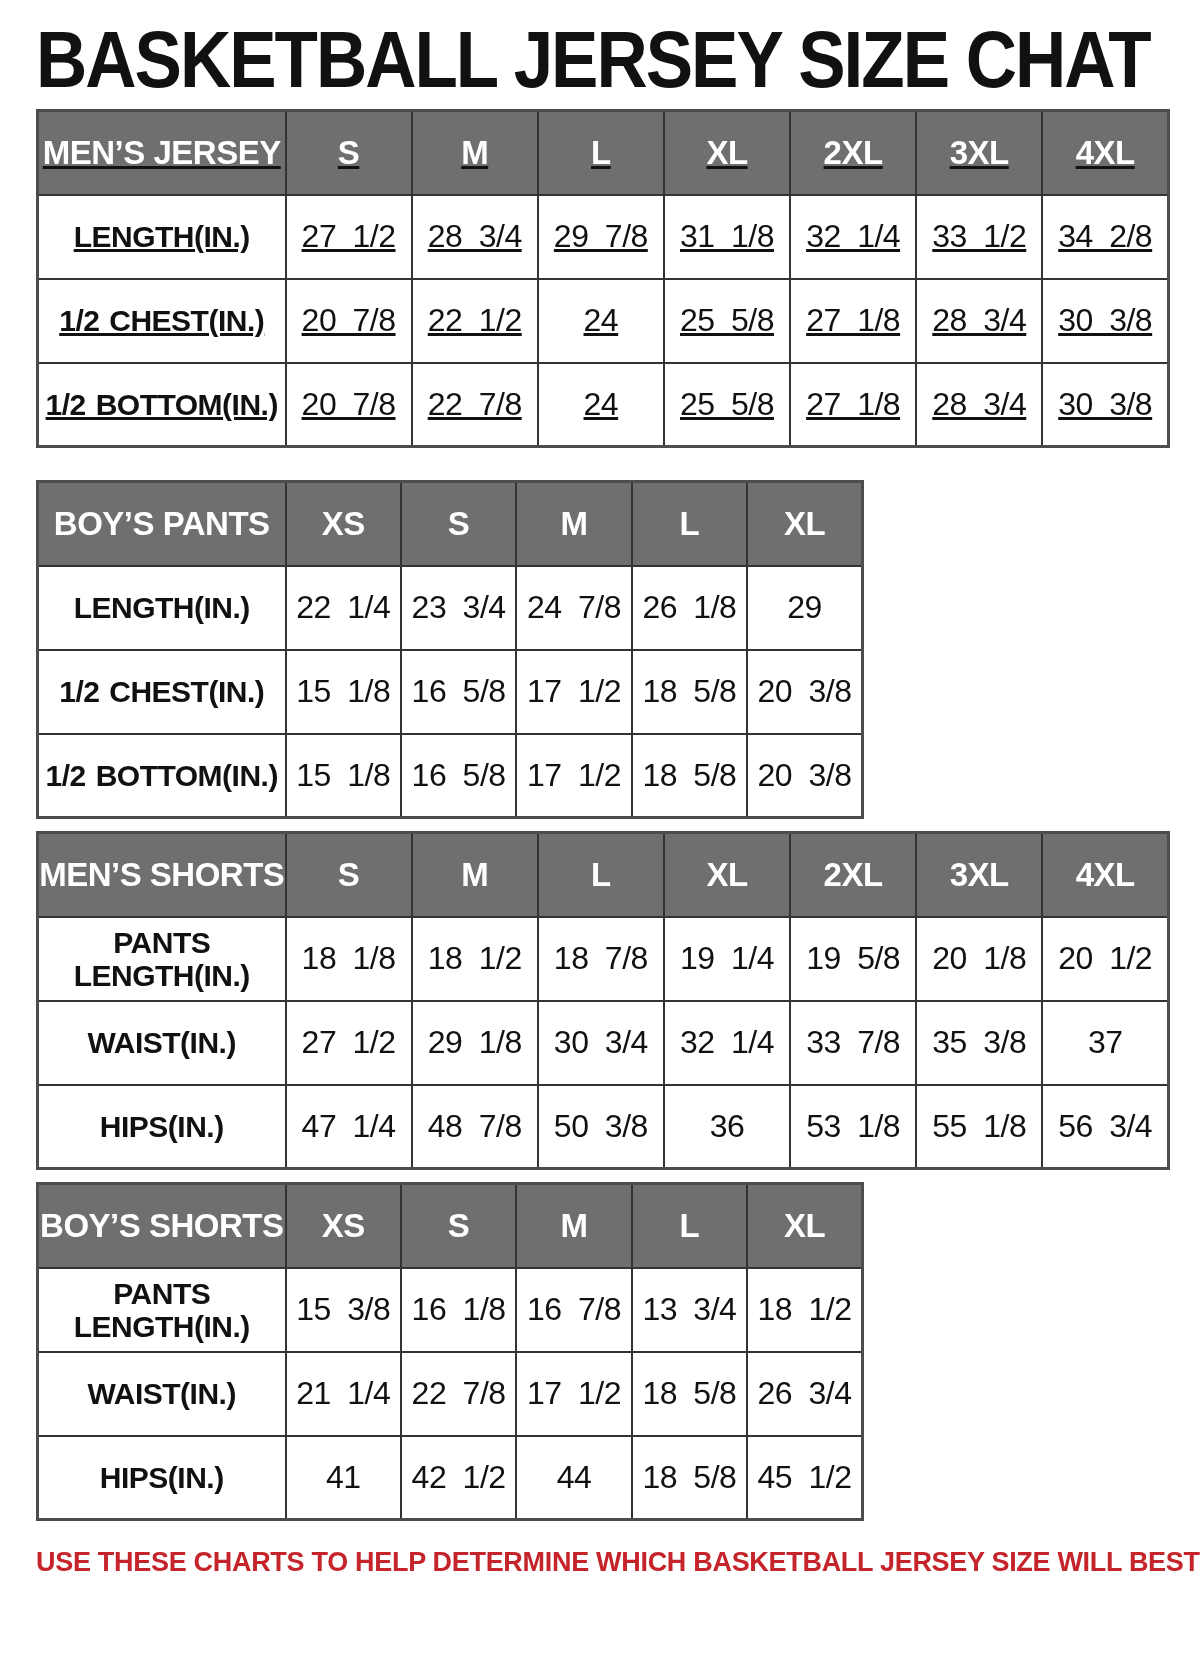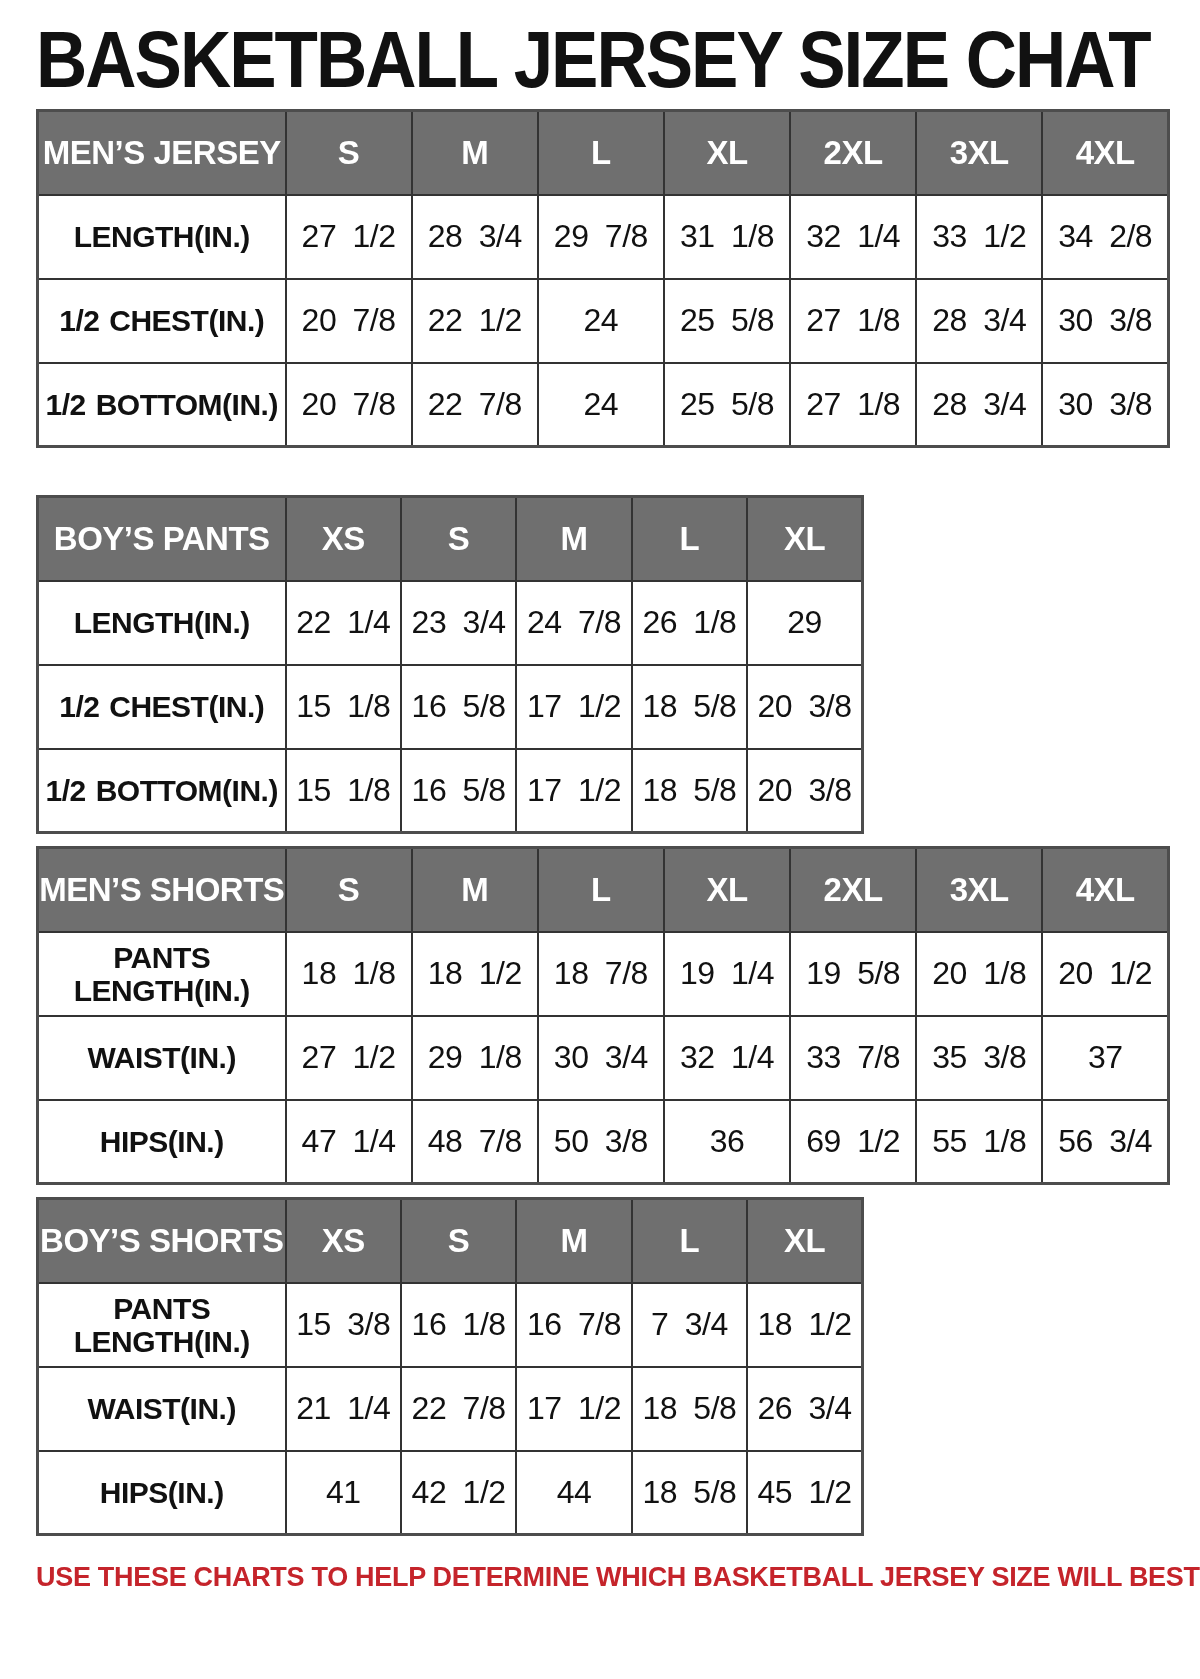--- a/index.html
+++ b/index.html
@@ -38,21 +38,21 @@
     max-width:1100px;
     margin-bottom:12px;
   }
   .tables{display:block;}
   table.size-table{
     border-collapse:collapse;
     table-layout:fixed;
     border:3px solid var(--outer-line);
     margin-bottom:12px;
   }
-  table.size-table.gap-after{margin-bottom:47px;}
+  table.size-table.gap-after{margin-bottom:32px;text-decoration:underline;}
   table.size-table.wide{width:1134px;}
   table.size-table.narrow{width:828px;}
   table.size-table col.label-col{width:248px;}
   .size-table th,.size-table td{
     border:2px solid var(--grid-line);
     height:84px;
     text-align:center;
     vertical-align:middle;
     overflow:hidden;
   }
@@ -236,21 +236,21 @@
             <td>33 7/8</td>
             <td>35 3/8</td>
             <td>37</td>
           </tr>
           <tr>
             <td class="row-label">HIPS(IN.)</td>
             <td>47 1/4</td>
             <td>48 7/8</td>
             <td>50 3/8</td>
             <td>36</td>
-            <td>69 1/2</td>
+            <td>53 1/8</td>
             <td>55 1/8</td>
             <td>56 3/4</td>
           </tr>
         </tbody>
       </table>
       <table class="size-table narrow">
         <colgroup>
           <col class="label-col">
           <col>
           <col>
@@ -267,21 +267,21 @@
             <th>L</th>
             <th>XL</th>
           </tr>
         </thead>
         <tbody>
           <tr>
             <td class="row-label">PANTS LENGTH(IN.)</td>
             <td>15 3/8</td>
             <td>16 1/8</td>
             <td>16 7/8</td>
-            <td>7 3/4</td>
+            <td>13 3/4</td>
             <td>18 1/2</td>
           </tr>
           <tr>
             <td class="row-label">WAIST(IN.)</td>
             <td>21 1/4</td>
             <td>22 7/8</td>
             <td>17 1/2</td>
             <td>18 5/8</td>
             <td>26 3/4</td>
           </tr>

